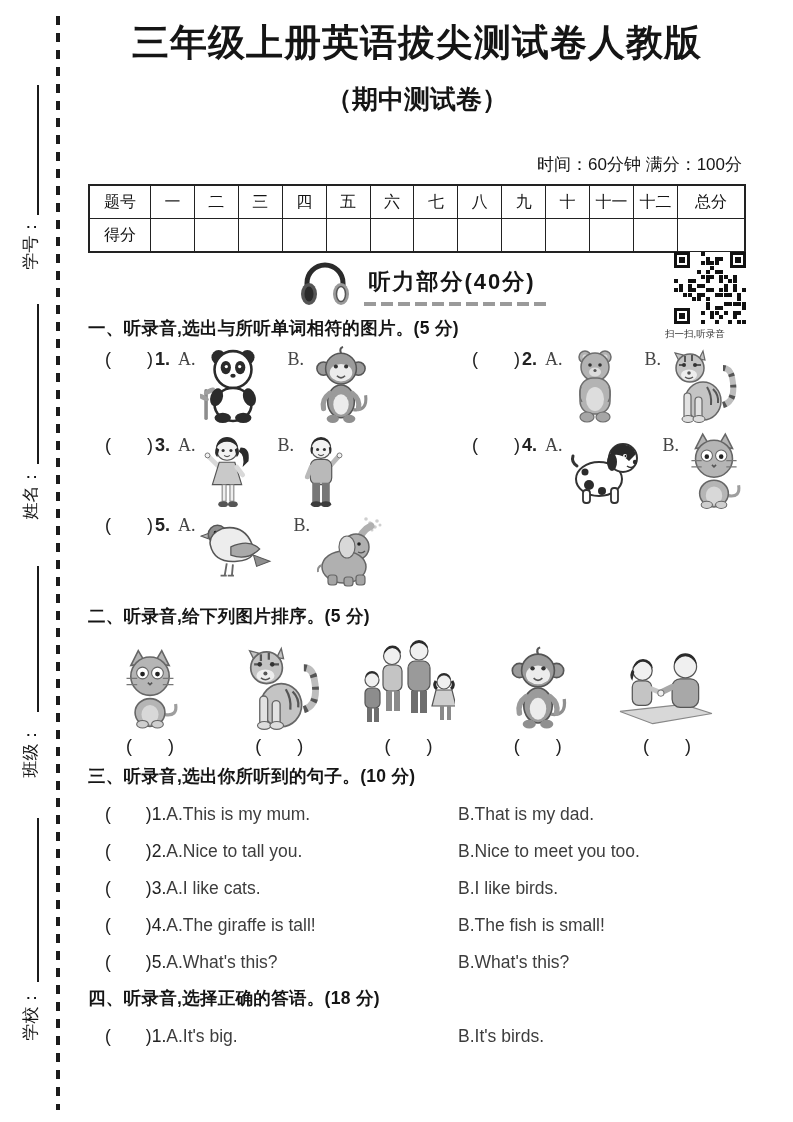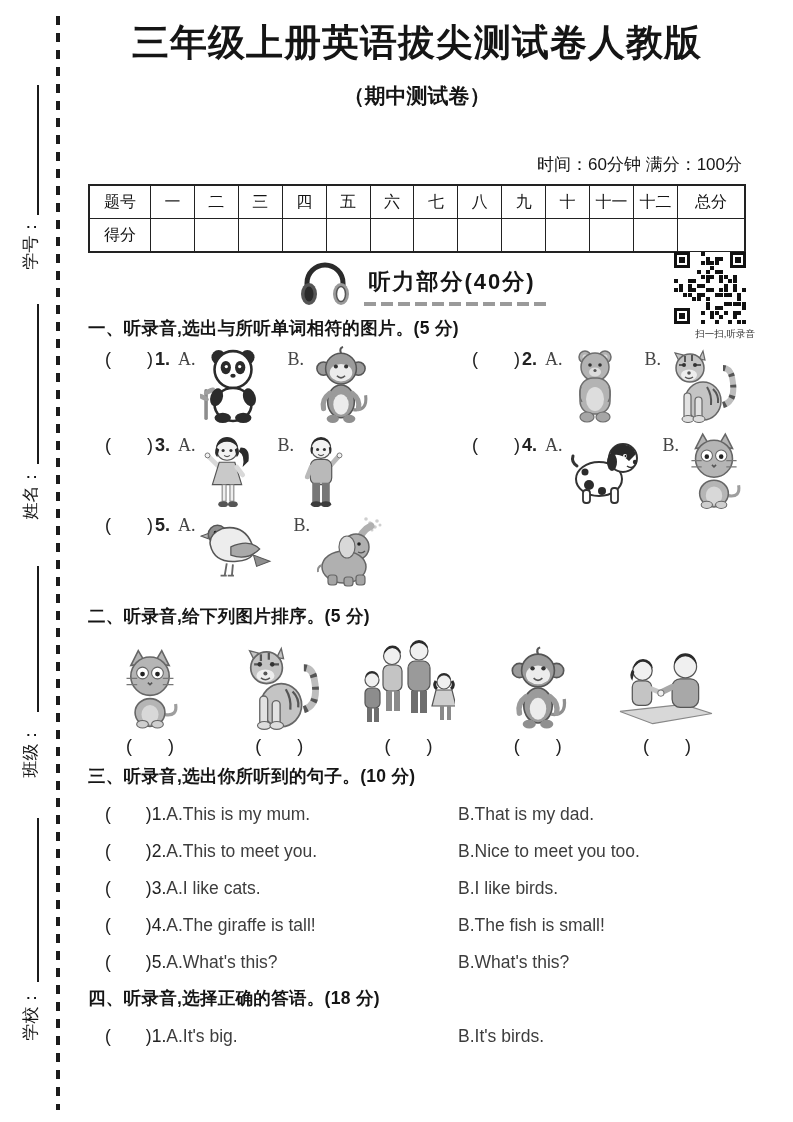--- a/index.html
+++ b/index.html
@@ -16,42 +16,42 @@
   #bl4{top:818px;height:164px}
   .mlabel{position:absolute;left:-9px;width:80px;height:20px;text-align:center;
     font-size:17px;line-height:20px;transform:rotate(-90deg);white-space:nowrap}
   #ml1{top:234px}#ml2{top:484px}#ml3{top:742px}#ml4{top:1005px}
 
   
   .main{position:absolute;left:88px;top:0;width:658px;height:926px}
   .abs{position:absolute;left:0;width:658px}
 
   .t-title{top:18px;text-align:center;font-size:37px;font-weight:bold;letter-spacing:1px}
-  .t-sub{top:82px;text-align:center;font-size:21px;font-weight:bold}
+  .t-sub{top:82px;text-align:center;font-size:26px;font-weight:bold}
   .info{top:153px;text-align:right;font-size:17px;padding-right:4px;box-sizing:border-box}
 
   .score-table{width:100%;border-collapse:collapse;table-layout:fixed;border:2px solid #222}
   .score-table td{border:1px solid #222;height:32px;text-align:center;font-size:16px;padding:0}
   .score-table .c0{width:60px}
   .score-table .cL{width:66px}
   #tablewrap{top:184px}
 
   .listen-head{top:252px;display:flex;justify-content:center;align-items:center;gap:16px;height:60px}
   .hp-icon{width:54px;height:54px}
   .listen-title{font-size:22px;font-weight:bold;letter-spacing:2px;position:relative}
   .listen-title::after{content:"";position:absolute;left:-4px;right:-10px;bottom:-9px;height:4px;
     background:repeating-linear-gradient(90deg,#9a9a9a 0 12px,transparent 12px 17px)}
 
   .qr-wrap{position:absolute;left:584px;top:252px;width:76px}
   .qr{position:absolute;left:2px;top:0;width:72px;height:72px;background:#fff}
   .qr i{position:absolute;width:4px;height:4px;background:#111}
   .qr .f{position:absolute;width:16px;height:16px;border:3px solid #111;box-sizing:border-box}
   .qr .f::after{content:"";position:absolute;inset:2px;background:#111}
   .qr .tl{left:0;top:0}.qr .tr{right:0;top:0}.qr .bl{left:0;bottom:0}
-  .qr-cap{position:absolute;left:-7px;top:76px;width:90px;text-align:right;font-size:9.5px;color:#333}
+  .qr-cap{position:absolute;left:-7px;top:76px;width:90px;text-align:left;font-size:9.5px;color:#333}
 
   .sec-title{font-size:17.5px;font-weight:600;letter-spacing:.3px}
   #s1t{top:316px}#s2t{top:604px}#s3t{top:764px}#s4t{top:986px}
 
   .pickrow{height:84px}
   #row1{top:348px}#row2{top:434px}#row3{top:514px}
   .pick{position:absolute;top:0;display:flex;align-items:flex-start}
   .br,.num,.opt{font-size:18px;line-height:22px;color:#222;white-space:pre}
   .num{margin-left:2px;font-weight:600}
   .opt{margin-left:8px;font-family:"Liberation Serif","DejaVu Serif",serif;color:#444}
@@ -544,21 +544,21 @@
       <span class="bcell">(　　)</span>
       <span class="bcell">(　　)</span>
     </div>
 
     <div class="abs sec-title" id="s3t">三、听录音,选出你所听到的句子。(10 分)</div>
 
     <div class="qrow" id="q1">
       <span class="ql">(　　)1.</span><span class="qa">A.This is my mum.</span><span class="qb">B.That is my dad.</span>
     </div>
     <div class="qrow" id="q2">
-      <span class="ql">(　　)2.</span><span class="qa">A.This to meet you.</span><span class="qb">B.Nice to meet you too.</span>
+      <span class="ql">(　　)2.</span><span class="qa">A.Nice to tall you.</span><span class="qb">B.Nice to meet you too.</span>
     </div>
     <div class="qrow" id="q3">
       <span class="ql">(　　)3.</span><span class="qa">A.I like cats.</span><span class="qb">B.I like birds.</span>
     </div>
     <div class="qrow" id="q4">
       <span class="ql">(　　)4.</span><span class="qa">A.The giraffe is tall!</span><span class="qb">B.The fish is small!</span>
     </div>
     <div class="qrow" id="q5">
       <span class="ql">(　　)5.</span><span class="qa">A.What's this?</span><span class="qb">B.What's this?</span>
     </div>

